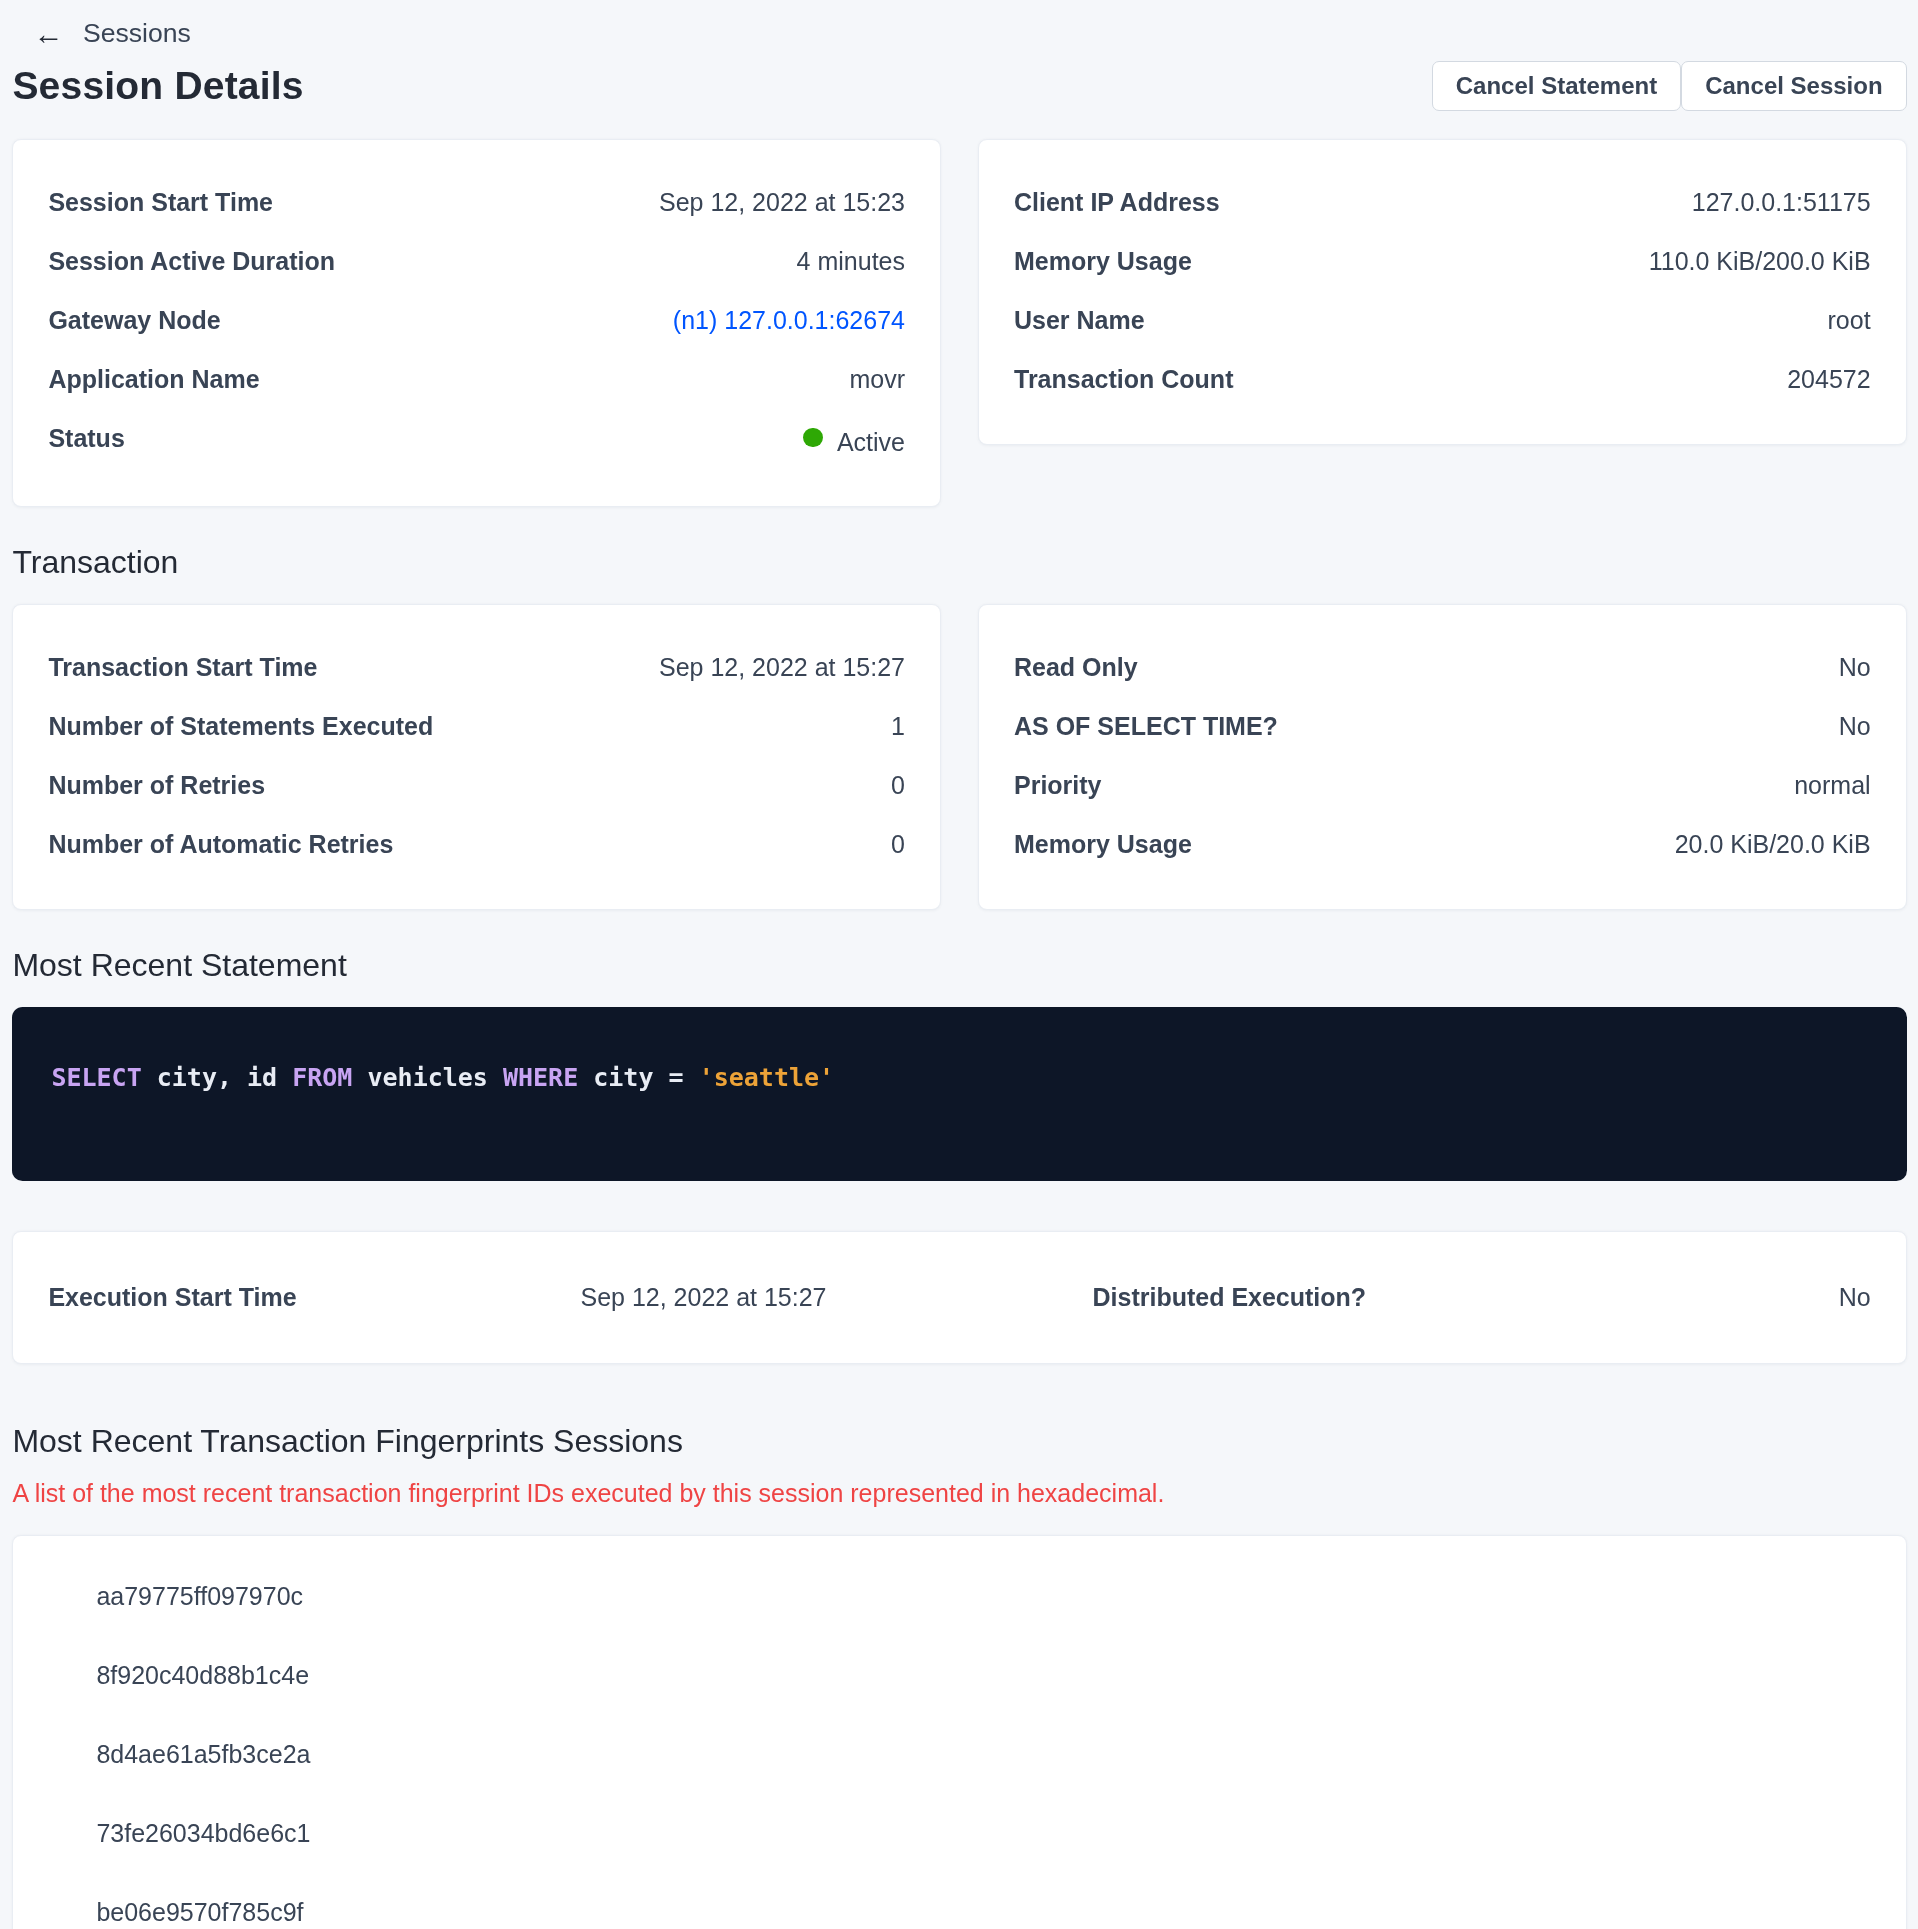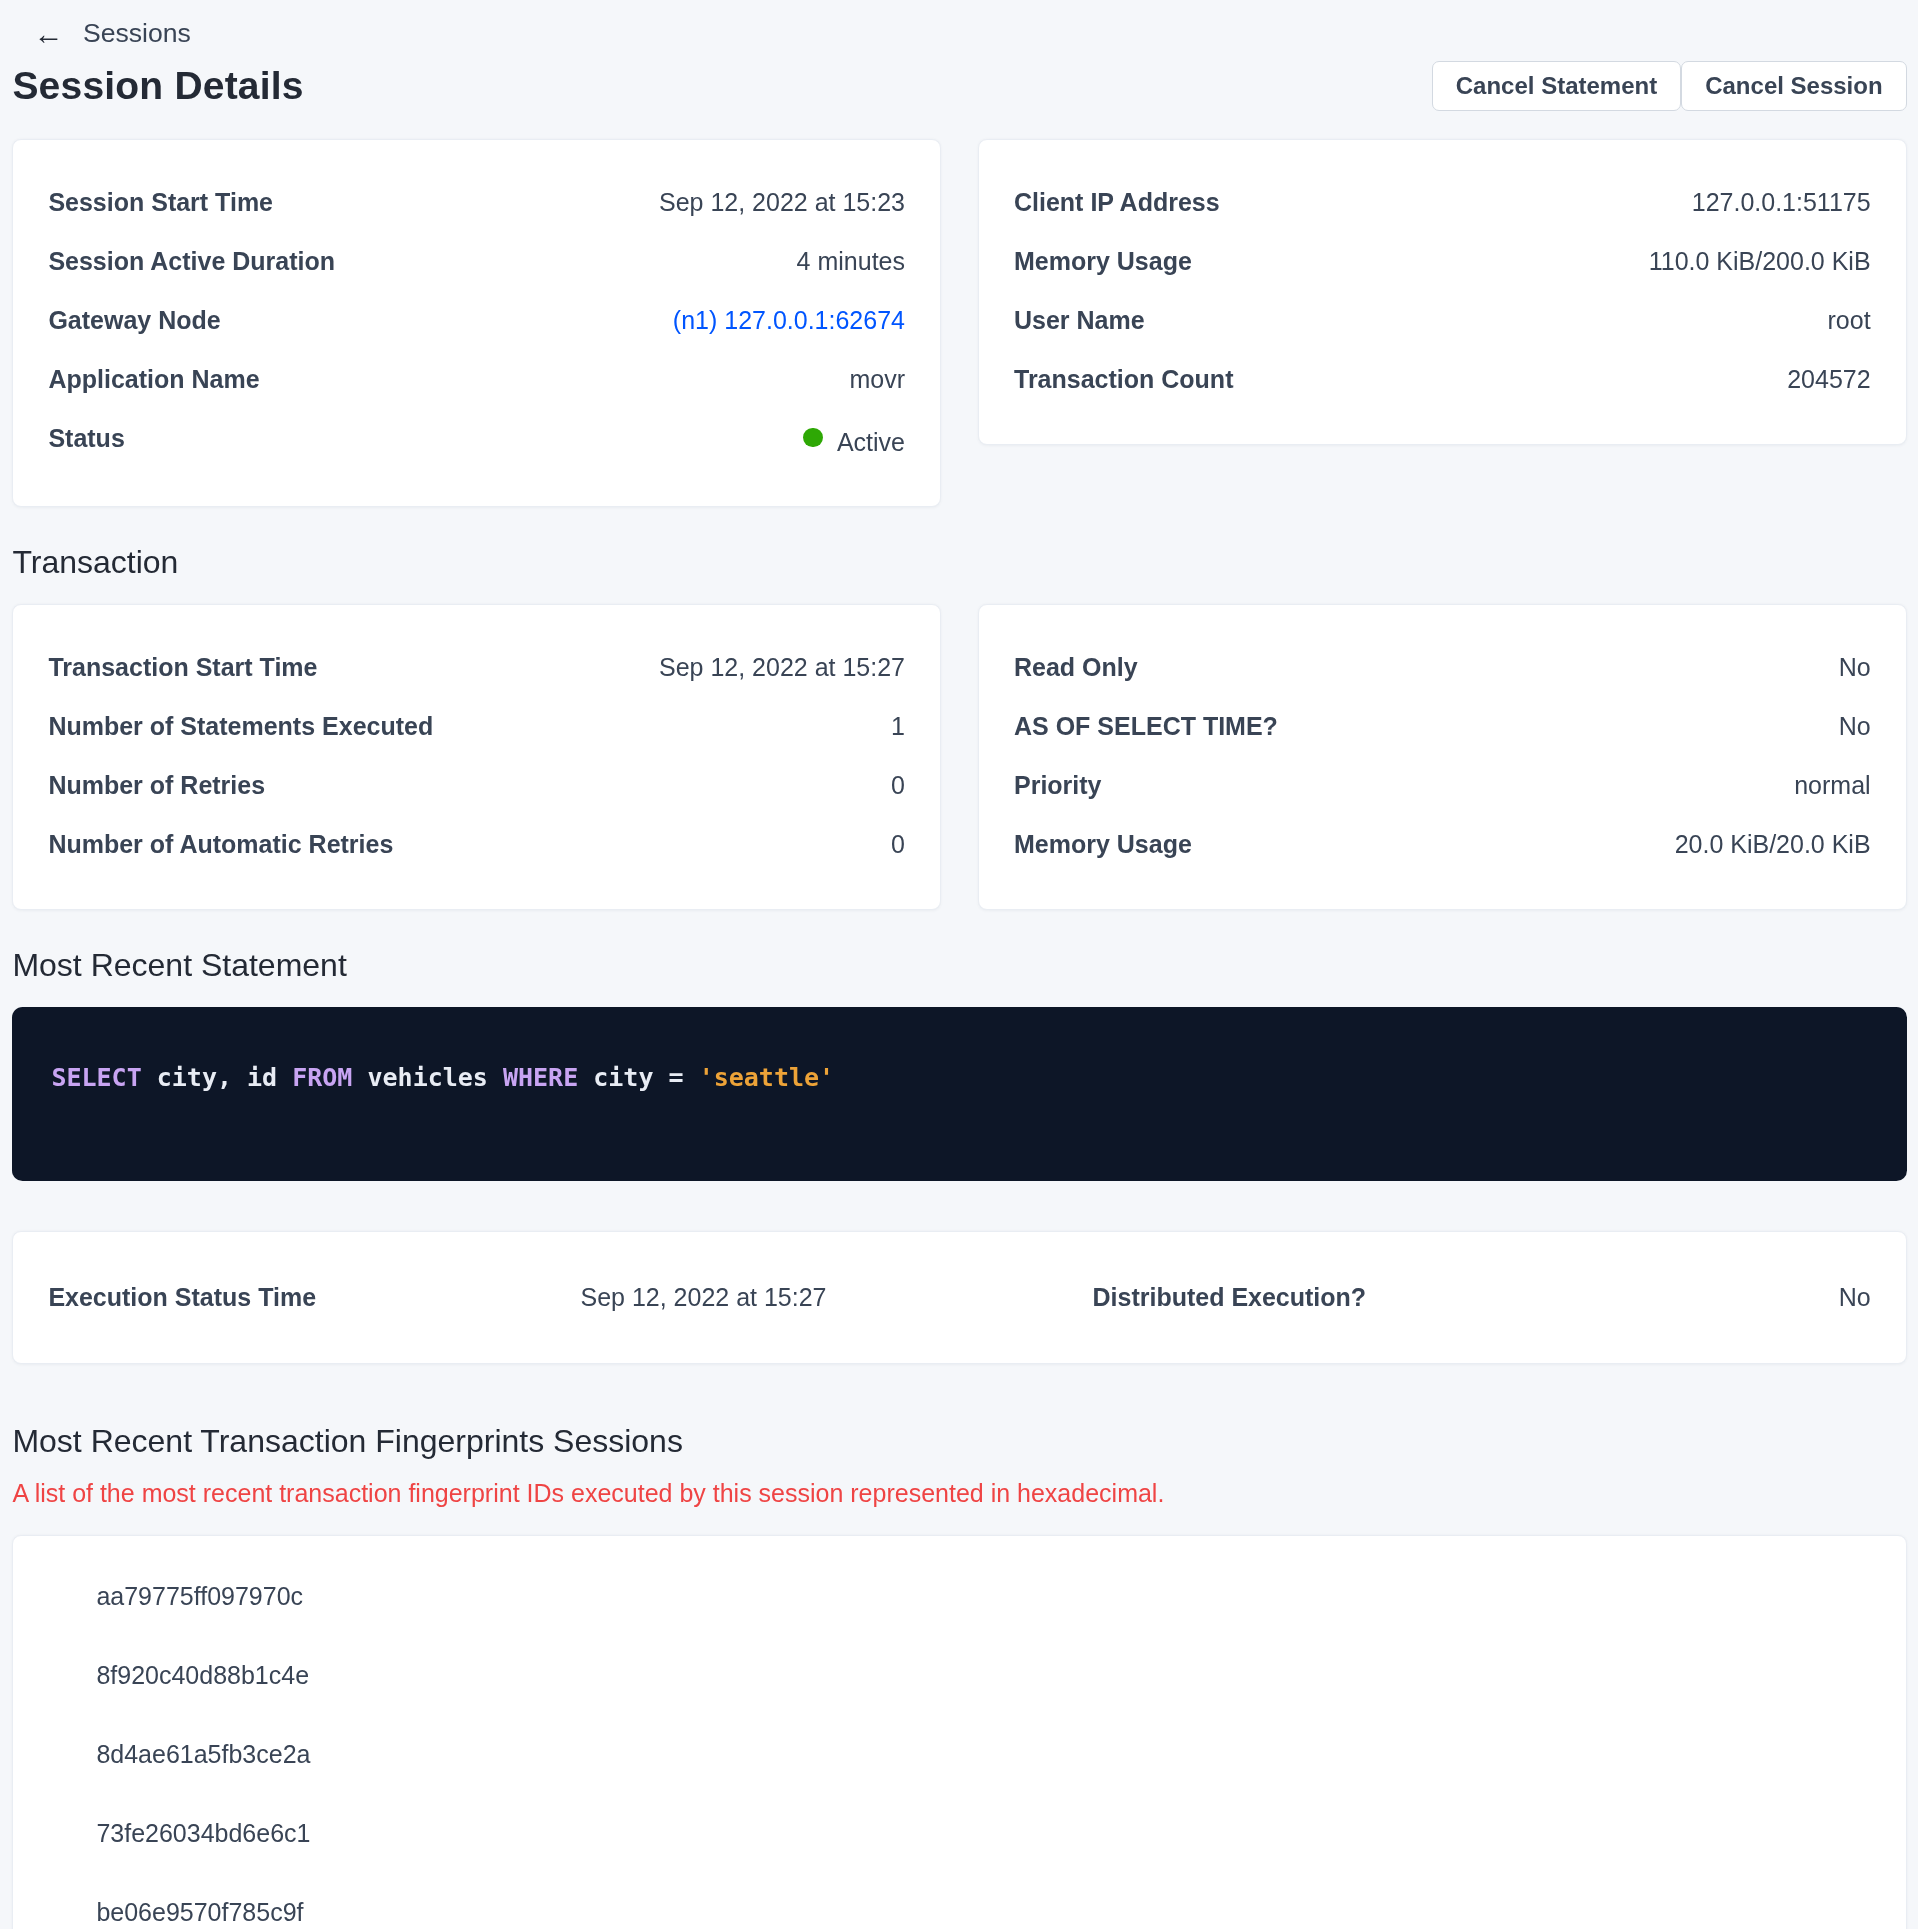--- a/index.html
+++ b/index.html
@@ -191,21 +191,21 @@
 
   <div class="section-heading">Most Recent Statement</div>
 
   <div class="sql-box">
     <div class="sql-code"><span class="tok-kw">SELECT </span><span class="tok-plain">city, id </span><span class="tok-kw">FROM </span><span class="tok-plain">vehicles </span><span class="tok-kw">WHERE </span><span class="tok-plain">city = </span><span class="tok-str">'seattle'</span></div>
   </div>
 
   <div class="card exec-card">
     <div class="exec-row">
       <div class="exec-item first">
-        <span class="lbl">Execution Status Time</span>
+        <span class="lbl">Execution Start Time</span>
         <span class="val">Sep 12, 2022 at 15:27</span>
       </div>
       <div class="exec-item second">
         <span class="lbl">Distributed Execution?</span>
         <span class="val">No</span>
       </div>
     </div>
   </div>
 
   <div class="section-heading" style="margin-top:59px; margin-bottom:19.5px;">Most Recent Transaction Fingerprints Sessions</div>

